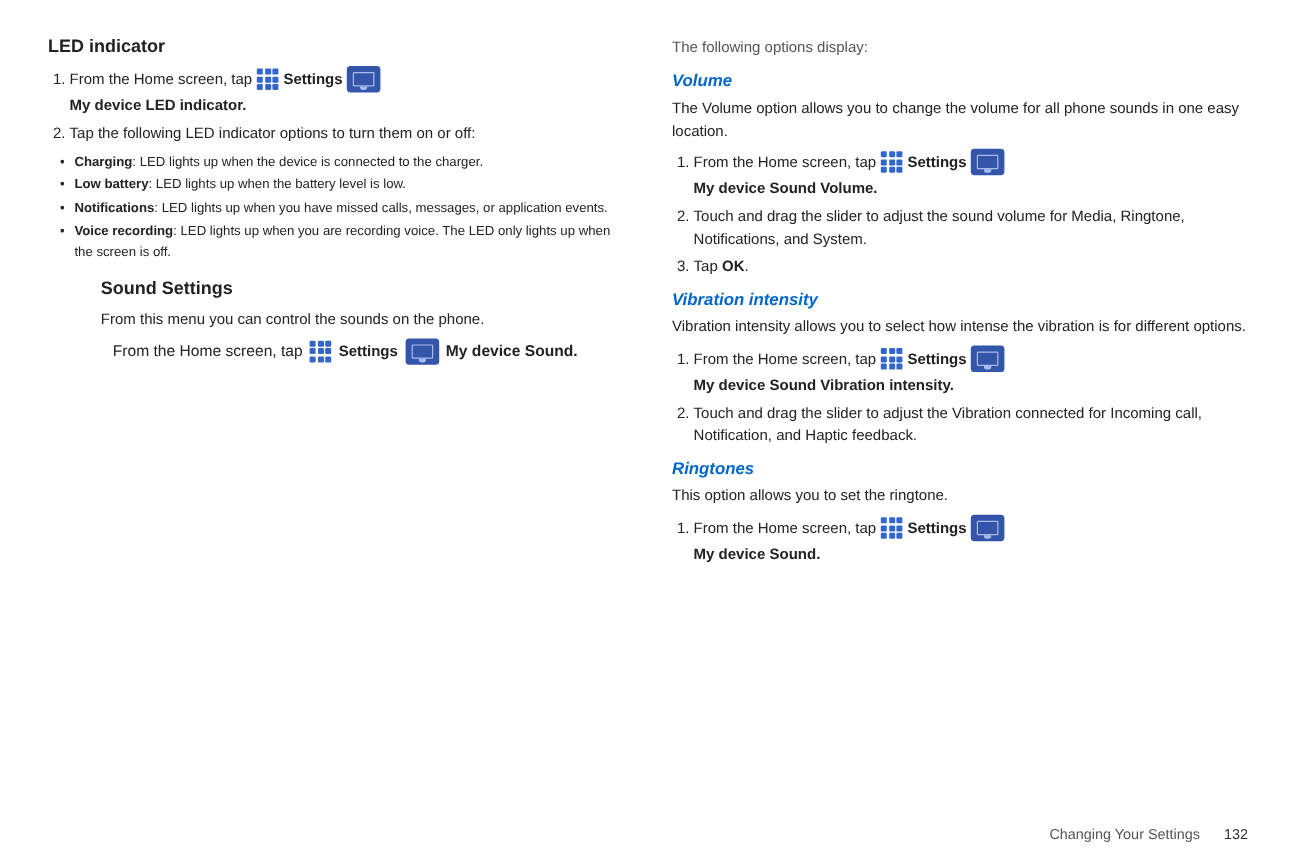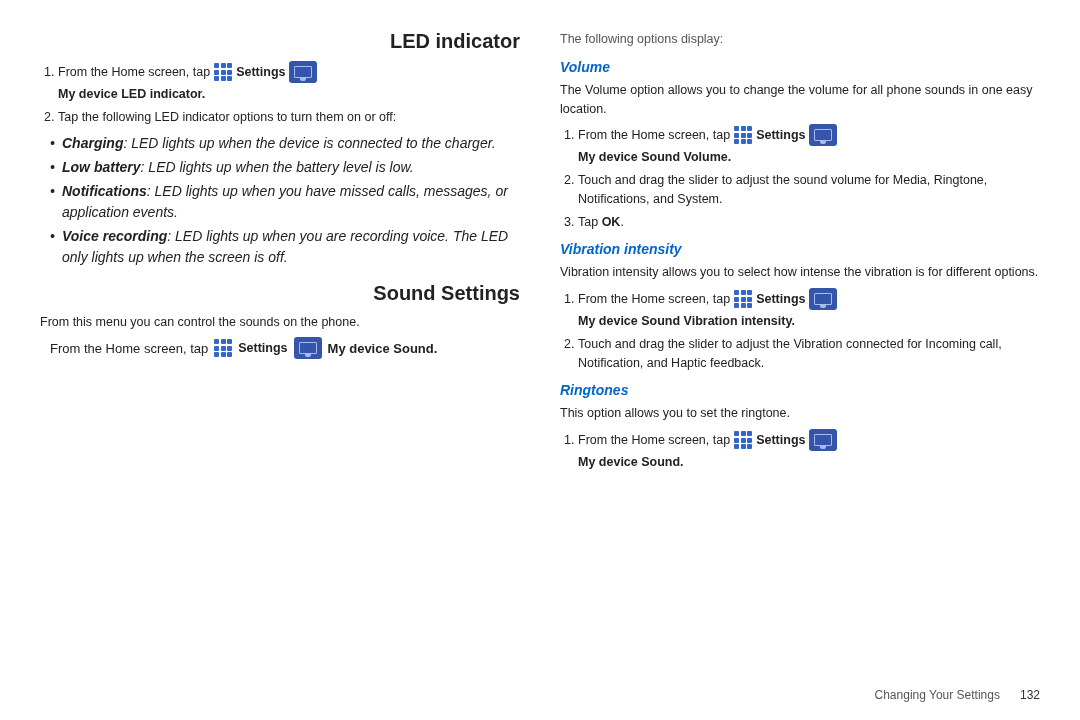--- a/index.html
+++ b/index.html
@@ -21,25 +21,24 @@
     }
     .left-col {
       flex: 1;
       min-width: 0;
     }
     .right-col {
       flex: 1;
       min-width: 0;
     }
     h2.section-title {
-      font-size: 20px;
+      font-size: 15px;
       font-weight: bold;
       color: #222;
       margin-bottom: 8px;
-      text-align: right;
     }
     h3.sub-title {
       font-size: 14px;
       font-weight: bold;
       color: #0066cc;
       font-style: italic;
       margin-bottom: 6px;
       margin-top: 10px;
     }
     p {
@@ -56,26 +55,25 @@
       font-size: 12.5px;
       line-height: 1.5;
       margin-bottom: 4px;
     }
     ul.bullet-list {
       list-style: none;
       padding-left: 10px;
       margin-bottom: 6px;
     }
     ul.bullet-list li {
-      font-size: 14px;
+      font-size: 11px;
       line-height: 1.5;
       margin-bottom: 3px;
       padding-left: 12px;
       position: relative;
-      font-style: italic;
     }
     ul.bullet-list li::before {
       content: "•";
       position: absolute;
       left: 0;
     }
     .bold { font-weight: bold; }
     .icon-grid {
       display: inline-grid;
       grid-template-columns: repeat(3, 5px);
@@ -145,20 +143,21 @@
       display: flex;
       gap: 20px;
       align-items: center;
     }
     .footer-page {
       font-weight: normal;
       color: #333;
     }
     .section-divider {
       margin-top: 14px;
+      margin-left: 44px;
     }
     .intro-text {
       font-size: 12.5px;
       color: #555;
       margin-bottom: 4px;
     }
   </style>
 </head>
 <body>
 

